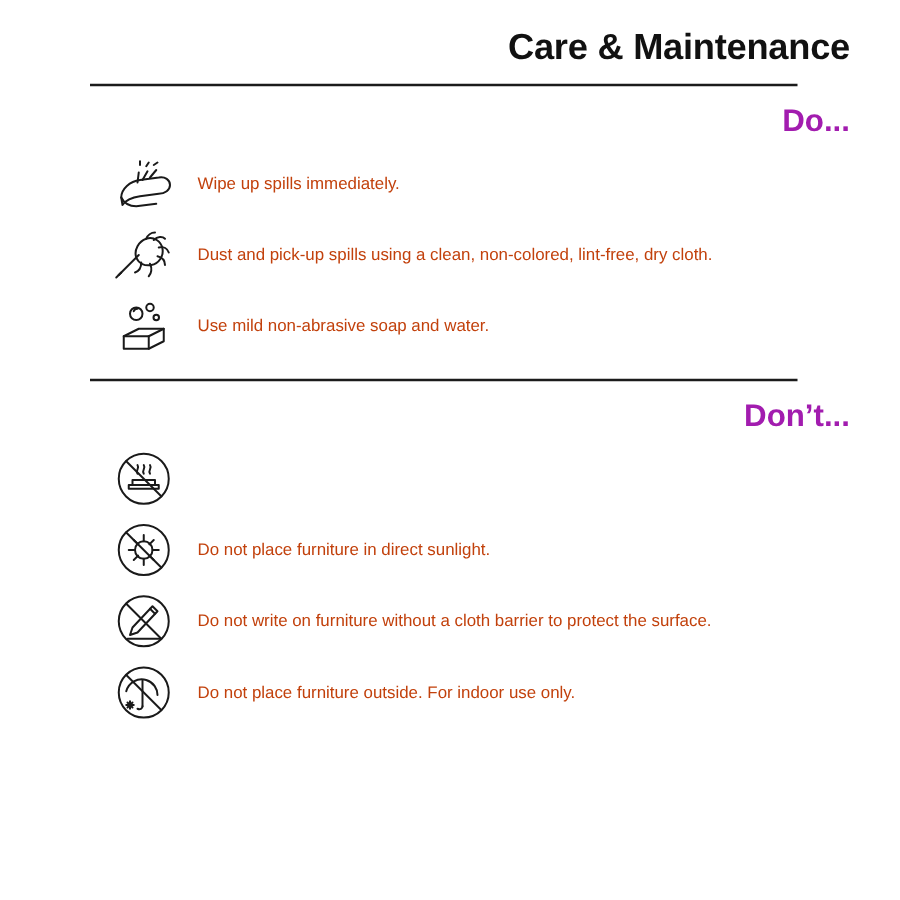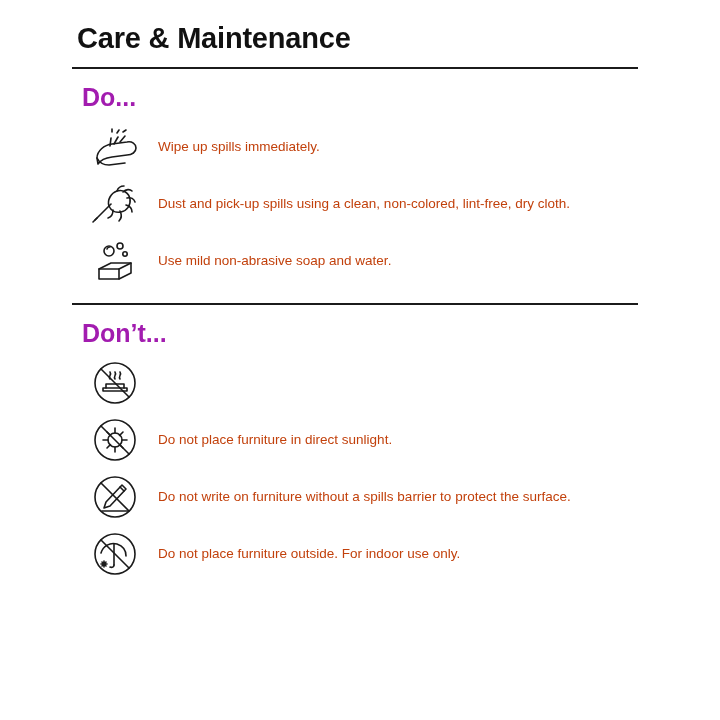--- a/index.html
+++ b/index.html
@@ -13,20 +13,21 @@
     font-family: "Liberation Sans", sans-serif;
     color: #1a1a1a;
     overflow: hidden;
   }
   .page {
     position: relative;
     width: 720px;
     height: 720px;
     box-sizing: border-box;
     padding: 18px 40px 0 72px;
+    text-align: right;
   }
   .title {
     font-size: 29px;
     font-weight: bold;
     letter-spacing: -0.2px;
     margin: 4px 0 12px 5px;
     color: #111;
   }
   .rule {
     border: none;
@@ -183,21 +184,21 @@
           <svg width="50" height="50" viewBox="0 0 50 50">
             <g fill="none" stroke="#1a1a1a" stroke-width="1.6" stroke-linejoin="round" stroke-linecap="round">
               <circle cx="25" cy="25" r="20"></circle>
               <path d="M11 11 L39 39"></path>
               <path d="M32 13 L36 17 L20 34 L14 36 L16 30 Z"></path>
               <path d="M30 15 L34 19"></path>
               <path d="M12 39 L38 39"></path>
             </g>
           </svg>
         </div>
-        <div class="row-text">Do not write on furniture without a spills barrier to protect the surface.</div>
+        <div class="row-text">Do not write on furniture without a cloth barrier to protect the surface.</div>
       </div>
 
       <div class="row">
         <div class="icon-cell">
           <svg width="50" height="50" viewBox="0 0 50 50">
             <g fill="none" stroke="#1a1a1a" stroke-width="1.6" stroke-linejoin="round" stroke-linecap="round">
               <circle cx="25" cy="25" r="20"></circle>
               <path d="M11 11 L39 39"></path>
               <path d="M11 24 c2 -7 9 -11 16 -9 c6 2 9 7 9 12"></path>
               <path d="M24 15 L24 36"></path>

